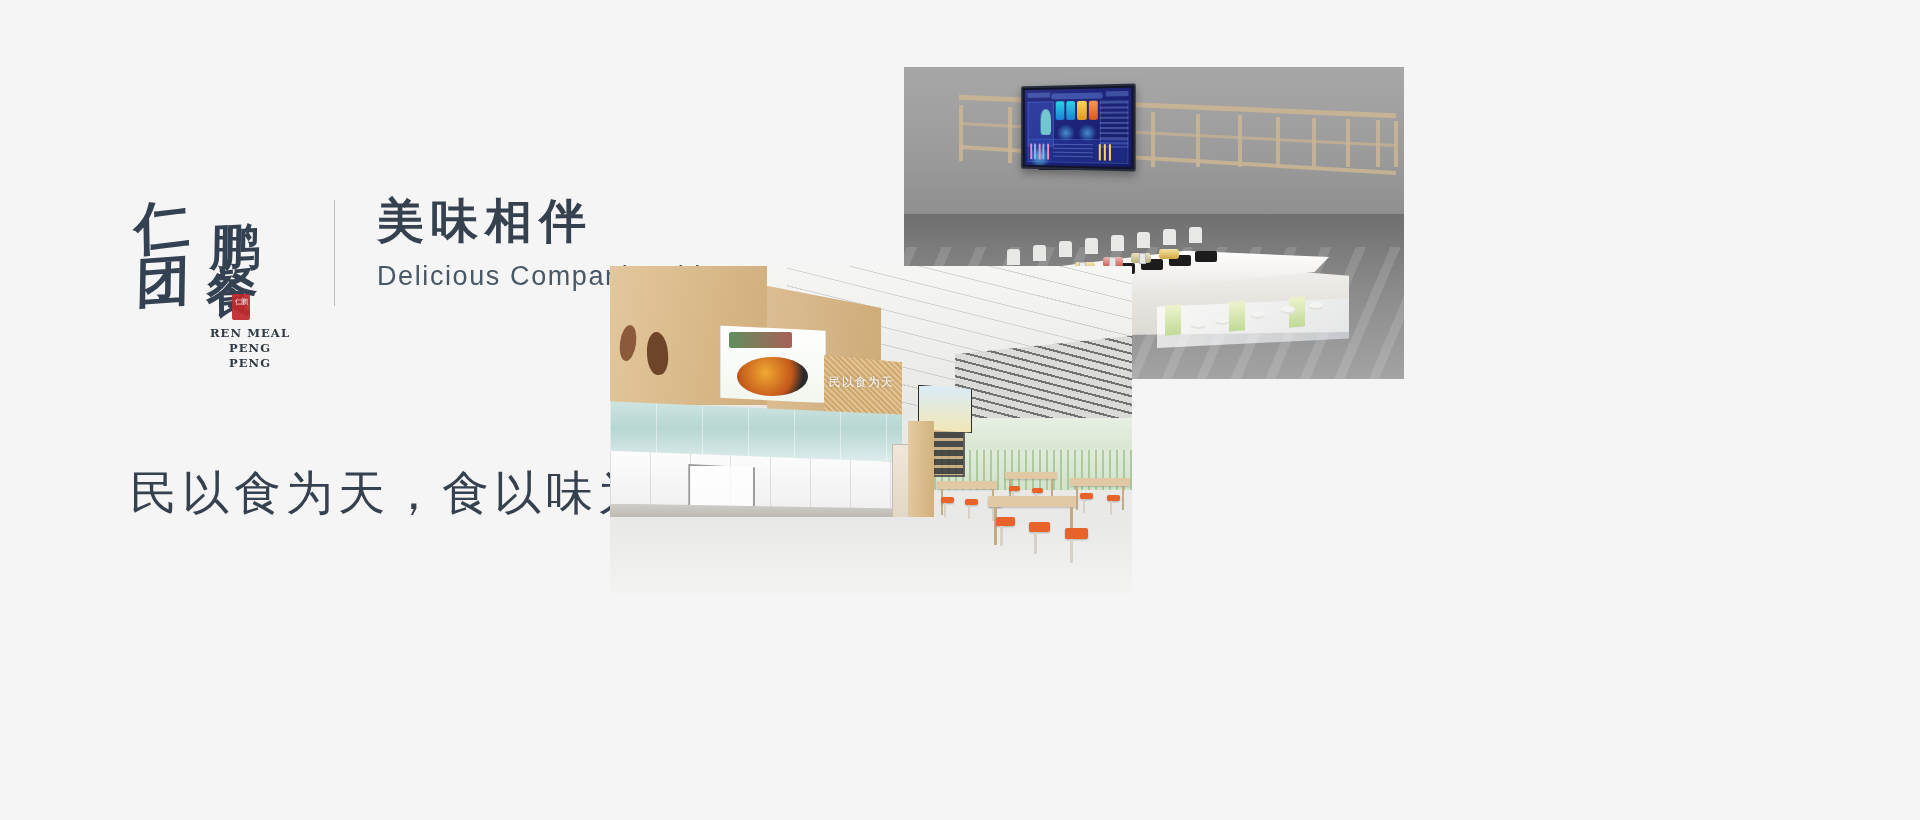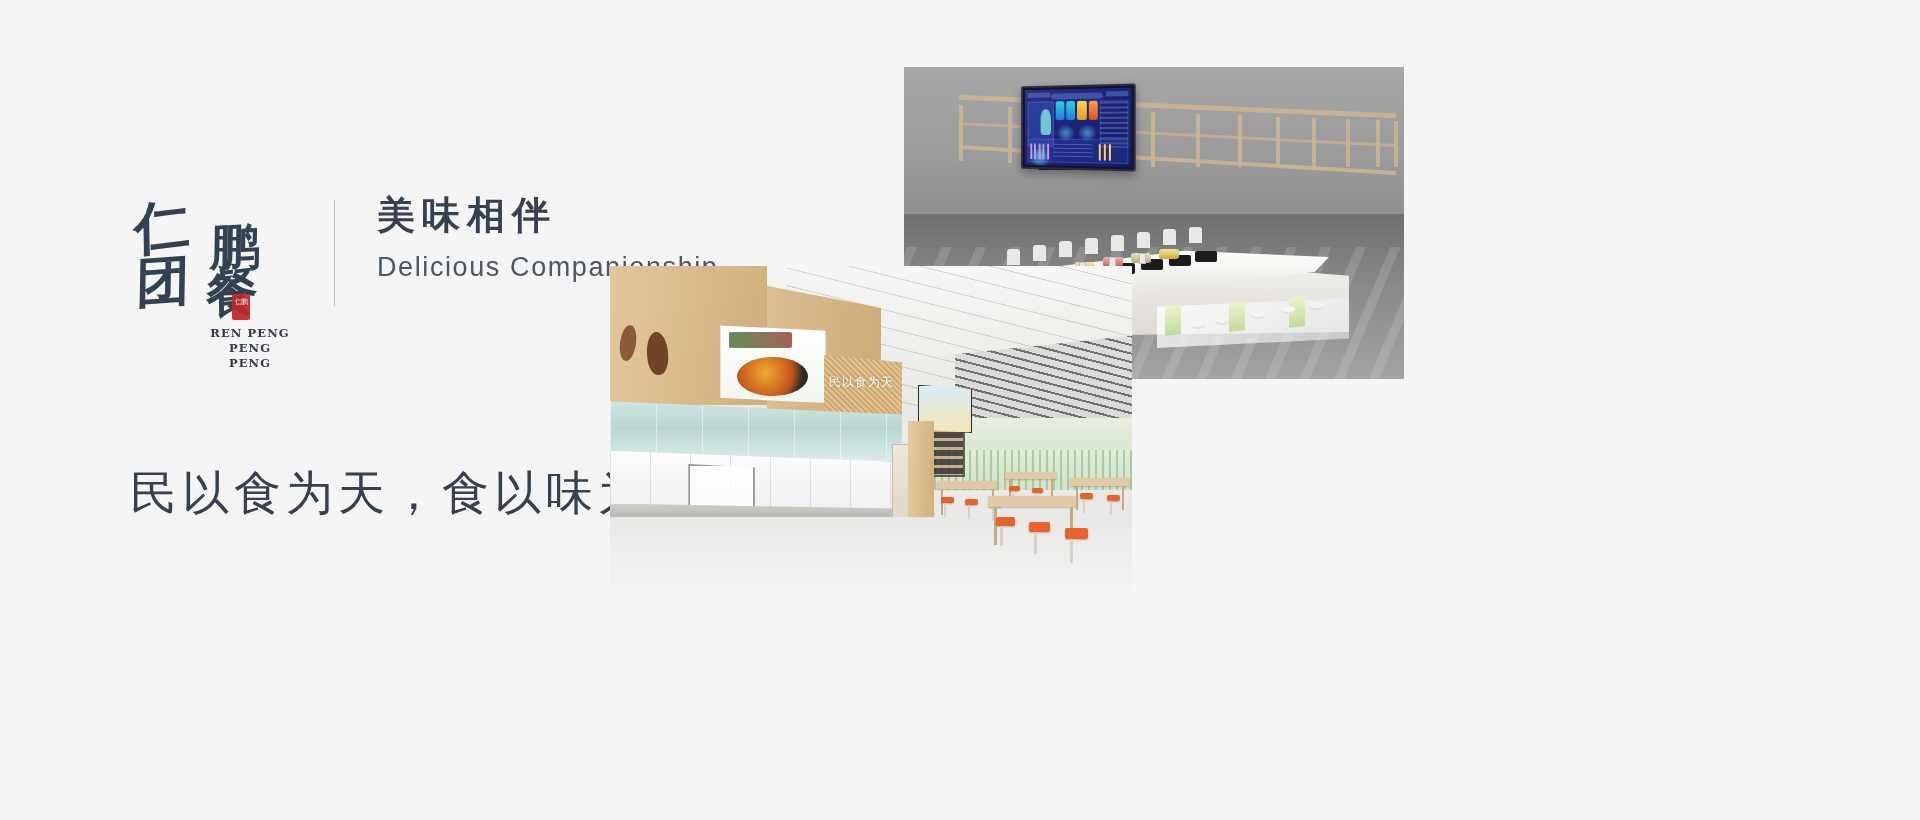--- a/index.html
+++ b/index.html
@@ -47,21 +47,21 @@
     font-size:11.5px;letter-spacing:1.1px;line-height:15px;font-weight:bold;
   }
 
   .divider{
     width:1px;height:106px;background:#b9bec4;
     margin:8px 0 0 38px;flex:none;
   }
 
   .head-text{margin-left:42px;padding-top:4px;}
   .headline{
-    font-size:38px;color:#36414f;letter-spacing:7px;
+    font-size:47px;color:#36414f;letter-spacing:7px;
     font-weight:bold;line-height:1.05;white-space:nowrap;
   }
   .subhead{
     margin-top:16px;font-size:27px;color:#4a5765;
     letter-spacing:1.6px;white-space:nowrap;font-weight:400;
   }
 
   .tagline{
     position:absolute;left:130px;top:462px;
     font-size:47px;color:#36414f;letter-spacing:5px;
@@ -301,21 +301,21 @@
 
     <div class="logo-mark">
       <div class="logo-cal">
         <span class="c1">仁</span>
         <span class="c2">鹏</span>
         <span class="c3">团</span>
         <span class="c4">餐</span>
       </div>
       <div class="seal">仁鹏</div>
       <div class="logo-en">
-        <div>REN PENG</div>
+        <div>REN MEAL</div>
         <div>PENG</div>
         <div>PENG</div>
       </div>
     </div>
 
     <div class="divider"></div>
 
     <div class="head-text">
       <div class="headline">美味相伴</div>
       <div class="subhead">Delicious Companionship</div>

